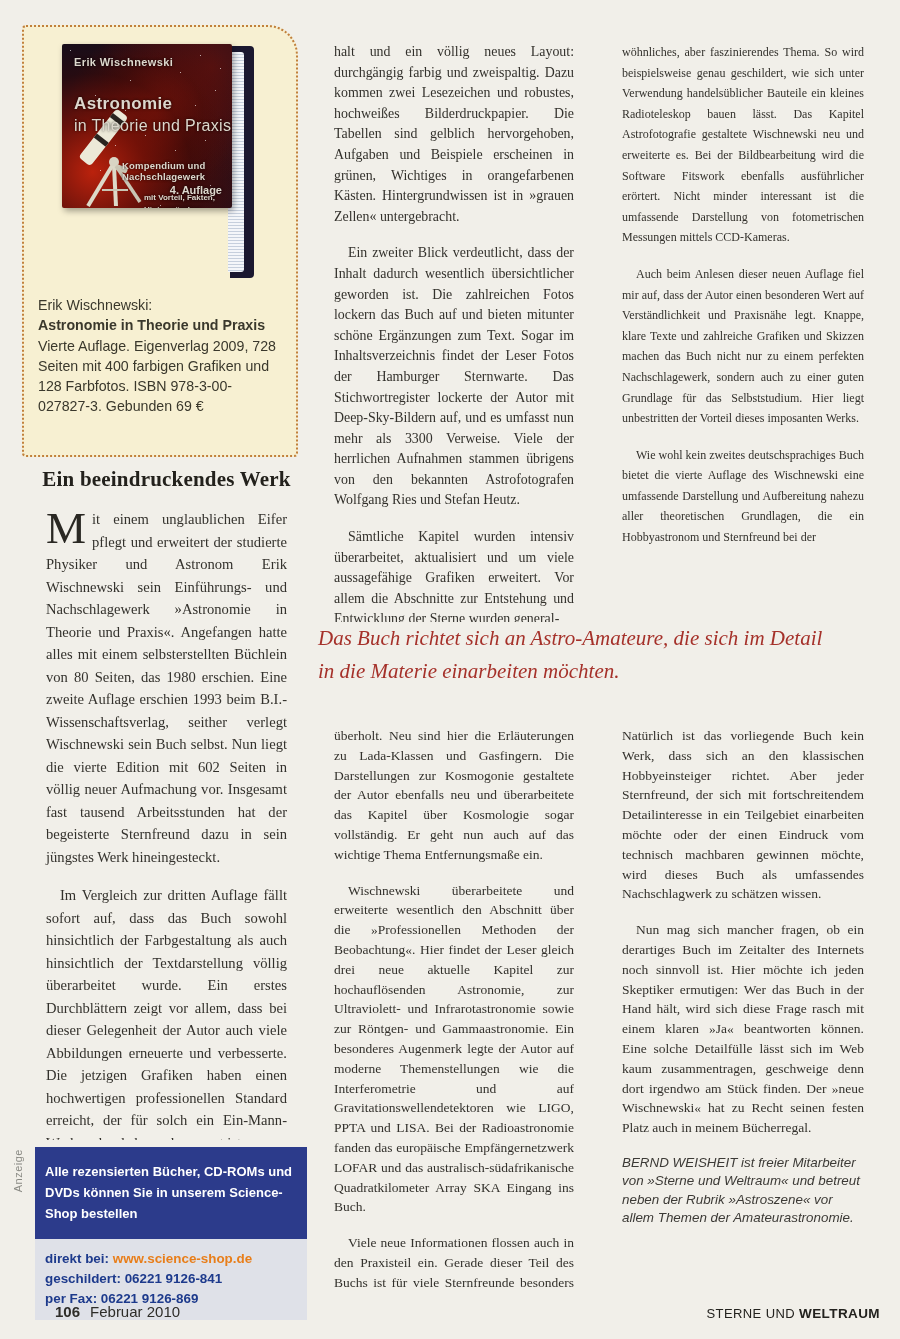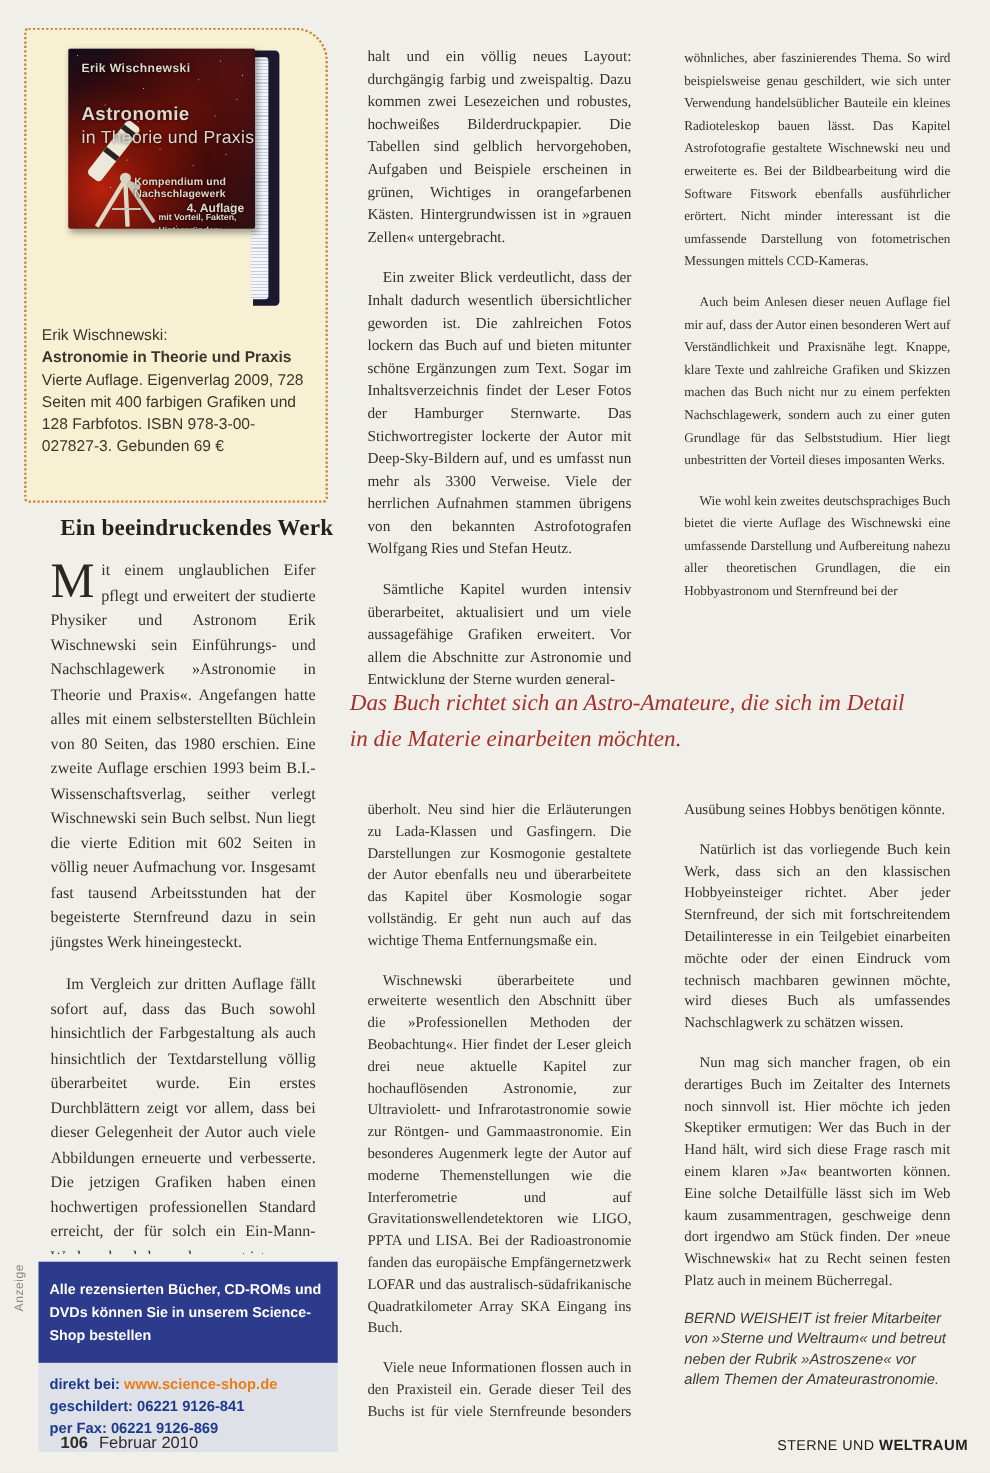--- a/index.html
+++ b/index.html
@@ -37,21 +37,21 @@
   .cover-edition{right:10px;bottom:12px;font-size:11px;font-weight:bold;}
   .telescope{position:absolute;left:0;bottom:0;z-index:2;}
   .book-details{margin-top:13px;font-family:"Liberation Sans",sans-serif;font-size:14.2px;line-height:1.43;color:#3a382c;}
   .bd-title{font-weight:bold;}
   
   .col{position:absolute;text-align:justify;overflow:hidden;}
   .col p{margin:16px;}
   .col p + p{text-indent:14px;}
   .left-article{left:30px;top:466px;width:273px;height:674px;font-size:14.6px;line-height:22.5px;}
   .left-article h1{margin:0 0 13px;font-size:21px;line-height:26px;font-weight:bold;color:#23211c;
-                   text-align:right;letter-spacing:.2px;}
+                   text-align:center;letter-spacing:.2px;}
   .left-article .plist p{text-indent:14px;}
   .dropcap{float:left;font-size:45px;line-height:37px;padding:2px 6px 0 0;color:#2a2823;}
   .mid-top{left:318px;top:26px;width:272px;height:596px;font-size:13.9px;line-height:20.6px;}
   .right-top{left:606px;top:26px;width:274px;height:596px;font-size:12px;line-height:20.6px;}
   .mid-bottom{left:318px;top:710px;width:272px;height:582px;font-size:13.5px;line-height:19.8px;}
   .right-bottom{left:606px;top:710px;width:274px;height:582px;font-size:13.5px;line-height:19.8px;}
   .pull-quote{position:absolute;left:318px;top:622px;width:510px;margin:0;
       font-style:italic;font-size:21px;line-height:33px;color:#a5312a;}
   .bio{margin-top:15px !important;font-family:"Liberation Sans",sans-serif;font-style:italic;
        font-size:13.4px;line-height:18.5px;color:#3c3a36;text-align:left;text-indent:0 !important;}
@@ -118,42 +118,41 @@
     <div class="plist">
         <p>Im Vergleich zur dritten Auflage fällt sofort auf, dass das Buch sowohl hinsichtlich der Farbgestaltung als auch hinsichtlich der Textdarstellung völlig überarbeitet wurde. Ein erstes Durchblättern zeigt vor allem, dass bei dieser Gelegenheit der Autor auch viele Abbildungen erneuerte und verbesserte. Die jetzigen Grafiken haben einen hochwertigen professionellen Standard erreicht, der für solch ein Ein-Mann-Werk mehr als bemerkenswert ist.</p>
         <p>Den Leser erwartet ein deutlich größeres Buchformat, dreißig Prozent mehr In-</p>
       </div>
   </section>
 
   <section class="col mid-top">
 
   <p>halt und ein völlig neues Layout: durchgängig farbig und zweispaltig. Dazu kommen zwei Lesezeichen und robustes, hochweißes Bilderdruckpapier. Die Tabellen sind gelblich hervorgehoben, Aufgaben und Beispiele erscheinen in grünen, Wichtiges in orangefarbenen Kästen. Hintergrundwissen ist in »grauen Zellen« untergebracht.</p>
       <p>Ein zweiter Blick verdeutlicht, dass der Inhalt dadurch wesentlich übersichtlicher geworden ist. Die zahlreichen Fotos lockern das Buch auf und bieten mitunter schöne Ergänzungen zum Text. Sogar im Inhaltsverzeichnis findet der Leser Fotos der Hamburger Sternwarte. Das Stichwortregister lockerte der Autor mit Deep-Sky-Bildern auf, und es umfasst nun mehr als 3300 Verweise. Viele der herrlichen Aufnahmen stammen übrigens von den bekannten Astrofotografen Wolfgang Ries und Stefan Heutz.</p>
-      <p>Sämtliche Kapitel wurden intensiv überarbeitet, aktualisiert und um viele aussagefähige Grafiken erweitert. Vor allem die Abschnitte zur Astronomie und Entwicklung der Sterne wurden general-</p>
+      <p>Sämtliche Kapitel wurden intensiv überarbeitet, aktualisiert und um viele aussagefähige Grafiken erweitert. Vor allem die Abschnitte zur Entstehung und Entwicklung der Sterne wurden general-</p>
     </section>
 
   <section class="col right-top">
 
   <p>wöhnliches, aber faszinierendes Thema. So wird beispielsweise genau geschildert, wie sich unter Verwendung handelsüblicher Bauteile ein kleines Radioteleskop bauen lässt. Das Kapitel Astrofotografie gestaltete Wischnewski neu und erweiterte es. Bei der Bildbearbeitung wird die Software Fitswork ebenfalls ausführlicher erörtert. Nicht minder interessant ist die umfassende Darstellung von fotometrischen Messungen mittels CCD-Kameras.</p>
       <p>Auch beim Anlesen dieser neuen Auflage fiel mir auf, dass der Autor einen besonderen Wert auf Verständlichkeit und Praxisnähe legt. Knappe, klare Texte und zahlreiche Grafiken und Skizzen machen das Buch nicht nur zu einem perfekten Nachschlagewerk, sondern auch zu einer guten Grundlage für das Selbststudium. Hier liegt unbestritten der Vorteil dieses imposanten Werks.</p>
       <p>Wie wohl kein zweites deutschsprachiges Buch bietet die vierte Auflage des Wischnewski eine umfassende Darstellung und Aufbereitung nahezu aller theoretischen Grundlagen, die ein Hobbyastronom und Sternfreund bei der</p>
     </section>
 
   <blockquote class="pull-quote">Das Buch richtet sich an Astro-Amateure, die sich im Detail in die Materie einarbeiten möchten.</blockquote>
 
   <section class="col mid-bottom">
 
   <p>überholt. Neu sind hier die Erläuterungen zu Lada-Klassen und Gasfingern. Die Darstellungen zur Kosmogonie gestaltete der Autor ebenfalls neu und überarbeitete das Kapitel über Kosmologie sogar vollständig. Er geht nun auch auf das wichtige Thema Entfernungsmaße ein.</p>
       <p>Wischnewski überarbeitete und erweiterte wesentlich den Abschnitt über die »Professionellen Methoden der Beobachtung«. Hier findet der Leser gleich drei neue aktuelle Kapitel zur hochauflösenden Astronomie, zur Ultraviolett- und Infrarotastronomie sowie zur Röntgen- und Gammaastronomie. Ein besonderes Augenmerk legte der Autor auf moderne Themenstellungen wie die Interferometrie und auf Gravitationswellendetektoren wie LIGO, PPTA und LISA. Bei der Radioastronomie fanden das europäische Empfängernetzwerk LOFAR und das australisch-südafrikanische Quadratkilometer Array SKA Eingang ins Buch.</p>
       <p>Viele neue Informationen flossen auch in den Praxisteil ein. Gerade dieser Teil des Buchs ist für viele Sternfreunde besonders interessant und birgt zudem manch unge-</p>
     </section>
 
   <section class="col right-bottom">
     <div>
-        <p>Ausübung seines Hobbys benötigen könnte.</p>
         <p>Natürlich ist das vorliegende Buch kein Werk, dass sich an den klassischen Hobbyeinsteiger richtet. Aber jeder Sternfreund, der sich mit fortschreitendem Detailinteresse in ein Teilgebiet einarbeiten möchte oder der einen Eindruck vom technisch machbaren gewinnen möchte, wird dieses Buch als umfassendes Nachschlagwerk zu schätzen wissen.</p>
         <p>Nun mag sich mancher fragen, ob ein derartiges Buch im Zeitalter des Internets noch sinnvoll ist. Hier möchte ich jeden Skeptiker ermutigen: Wer das Buch in der Hand hält, wird sich diese Frage rasch mit einem klaren »Ja« beantworten können. Eine solche Detailfülle lässt sich im Web kaum zusammentragen, geschweige denn dort irgendwo am Stück finden. Der »neue Wischnewski« hat zu Recht seinen festen Platz auch in meinem Bücherregal.</p>
       </div>
     <p class="bio">BERND WEISHEIT ist freier Mitarbeiter von »Sterne und Weltraum« und betreut neben der Rubrik »Astroszene« vor allem Themen der Amateurastronomie.</p>
   </section>
 
   <section class="shop-box">
     <div class="shop-header">Alle rezensierten Bücher, CD-ROMs und DVDs können Sie in unserem Science-Shop bestellen</div>
     <div class="shop-body">
 

